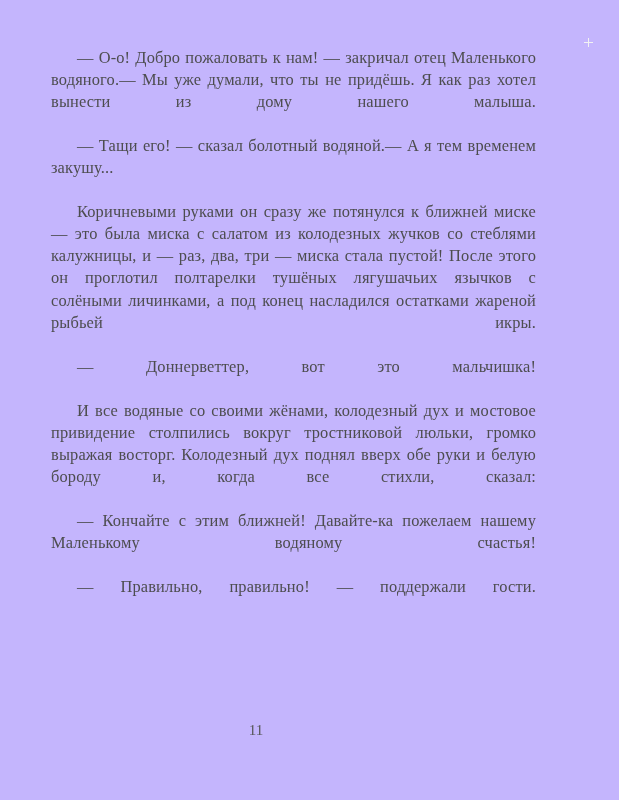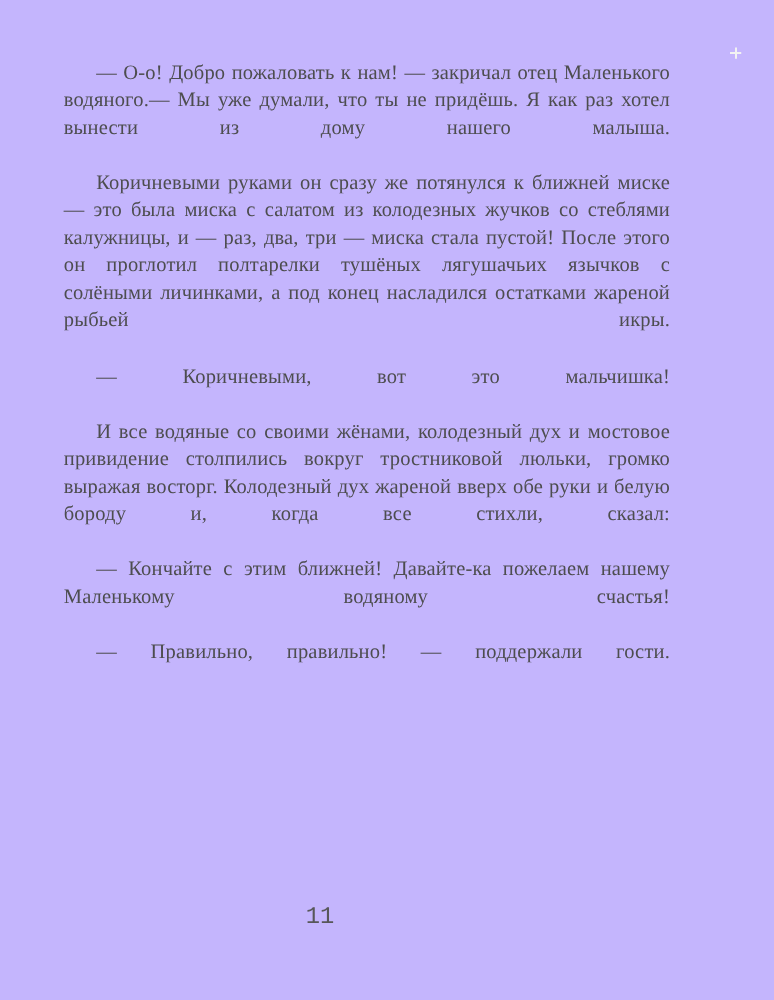--- a/index.html
+++ b/index.html
@@ -60,37 +60,38 @@
     display: inline-block;
     width: 100%;
   }
 
   #page-number {
     position: absolute;
     left: 0;
     top: 722px;
     width: 512px;
     text-align: center;
-    font-size: 19px;
+    font-size: 15px;
     color: #575759;
-    font-family: Liberation Mono, monospace;
+    font-family: Liberation Serif, serif;
   }
 </style>
 </head>
 <body>
 
 <div id="page">
 
   <div id="scan-speck"></div>
 
   <div id="text-block">
     <p class="para">— О-о! Добро пожаловать к нам! — закричал отец Маленького водяного.— Мы уже думали, что ты не придёшь. Я как раз хотел вынести из дому нашего малыша.</p>
+    <p class="para">— Тащи его! — сказал болотный водяной.— А я тем временем закушу...</p>
     <p class="para">Коричневыми руками он сразу же потянулся к ближней миске — это была миска с салатом из колодезных жучков со стеблями калужницы, и — раз, два, три — миска стала пустой! После этого он проглотил полтарелки тушёных лягушачьих язычков с солёными личинками, а под конец насладился остатками жареной рыбьей икры.</p>
-    <p class="para">— Коричневыми, вот это мальчишка!</p>
-    <p class="para">И все водяные со своими жёнами, колодезный дух и мостовое привидение столпились вокруг тростниковой люльки, громко выражая восторг. Колодезный дух жареной вверх обе руки и белую бороду и, когда все стихли, сказал:</p>
+    <p class="para">— Доннерветтер, вот это мальчишка!</p>
+    <p class="para">И все водяные со своими жёнами, колодезный дух и мостовое привидение столпились вокруг тростниковой люльки, громко выражая восторг. Колодезный дух поднял вверх обе руки и белую бороду и, когда все стихли, сказал:</p>
     <p class="para">— Кончайте с этим ближней! Давайте-ка пожелаем нашему Маленькому водяному счастья!</p>
     <p class="para">— Правильно, правильно! — поддержали гости.</p>
 
   </div>
 
   <div id="page-number">11</div>
 
 </div>
 
 </body></html>

